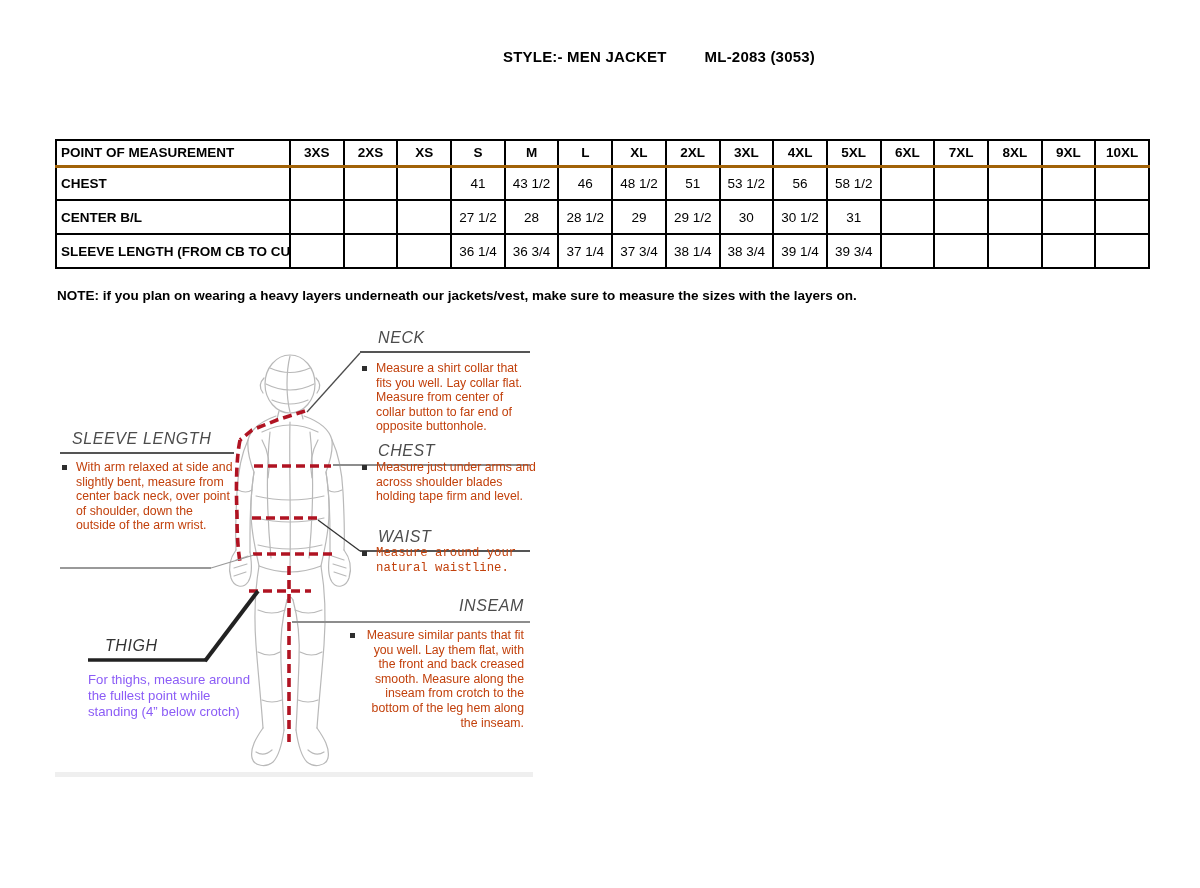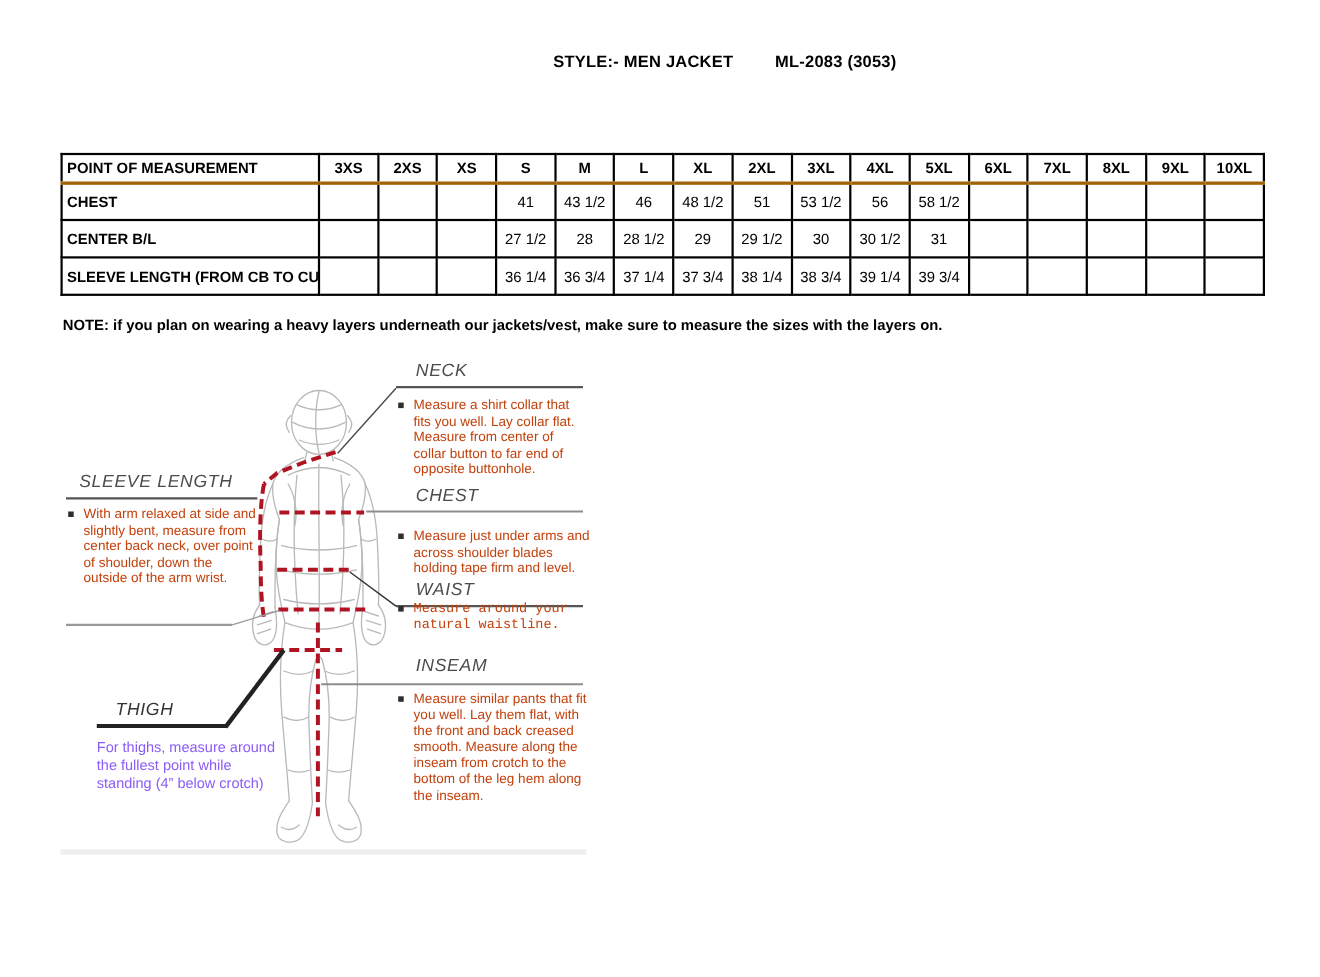--- a/index.html
+++ b/index.html
@@ -236,35 +236,35 @@
     <div class="dlabel" style="left:360px;top:9px;width:172px;">
       <h3 style="margin-left:18px;">NECK</h3>
       <div class="body" style="margin-top:14px;">
         <span class="bullet"></span>
         <p class="txt">Measure a shirt collar that fits you well. Lay collar flat. Measure from center of collar button to far end of opposite buttonhole.</p>
       </div>
     </div>
 
     <div class="dlabel" style="left:360px;top:122px;width:178px;">
       <h3 style="margin-left:18px;">CHEST</h3>
-      <div class="body" style="margin-top:20px;">
+      <div class="body" style="margin-top:0;">
         <span class="bullet"></span>
         <p class="txt">Measure just under arms and across shoulder blades holding tape firm and level.</p>
       </div>
     </div>
 
     <div class="dlabel" style="left:360px;top:208px;width:172px;">
       <h3 style="margin-left:18px;">WAIST</h3>
       <div class="body" style="margin-top:0;font-family:Liberation Mono, monospace;">
         <span class="bullet"></span>
         <p class="txt">Measure around your natural waistline.</p>
       </div>
     </div>
 
-    <div class="dlabel" style="left:360px;top:277px;width:176px;">
+    <div class="dlabel" style="left:348px;top:277px;width:176px;text-align:right;">
       <h3 style="margin-left:18px;">INSEAM</h3>
       <div class="body" style="margin-top:13px;">
         <span class="bullet"></span>
         <p class="txt">Measure similar pants that fit you well. Lay them flat, with the front and back creased smooth. Measure along the inseam from crotch to the bottom of the leg hem along the inseam.</p>
       </div>
     </div>
 
     <div class="dlabel" style="left:60px;top:110px;width:175px;">
       <h3 style="margin-left:12px;">SLEEVE LENGTH</h3>
       <div class="body" style="margin-top:12px;">

